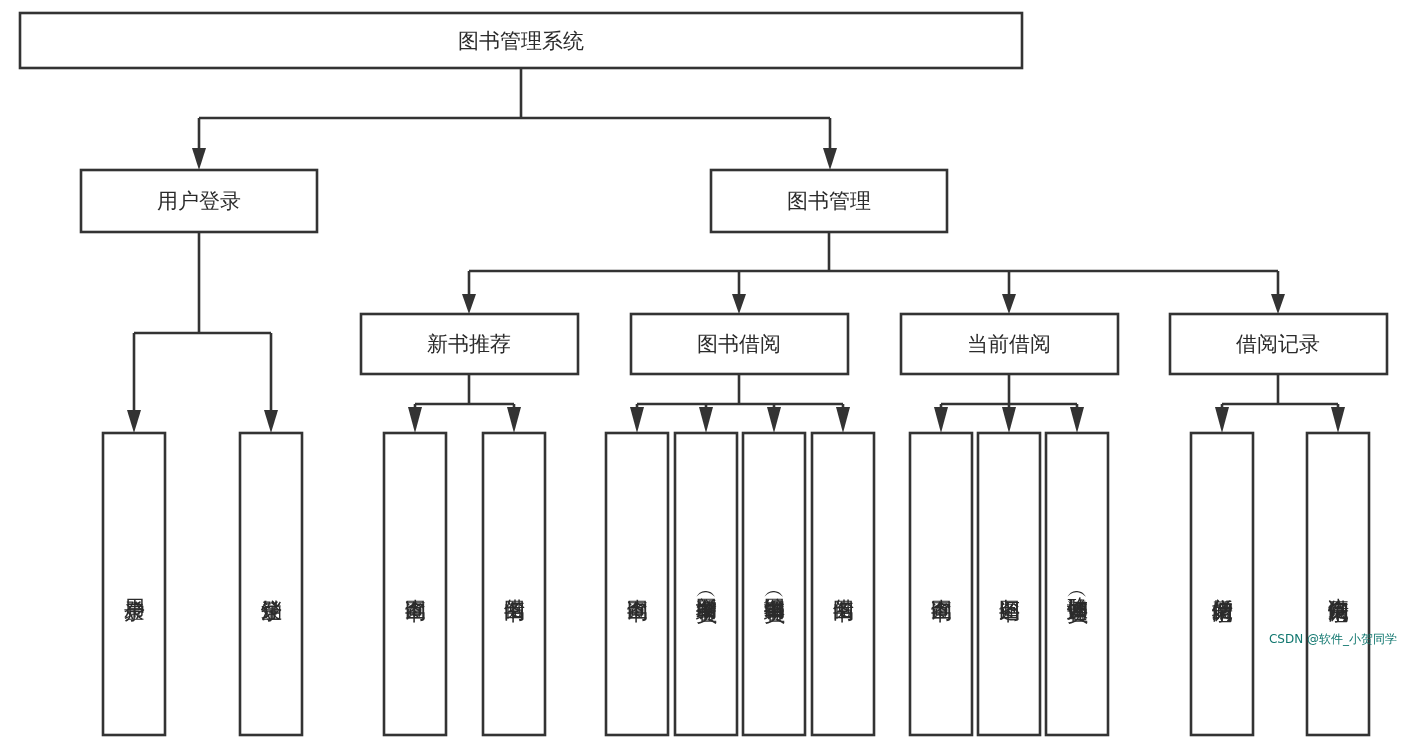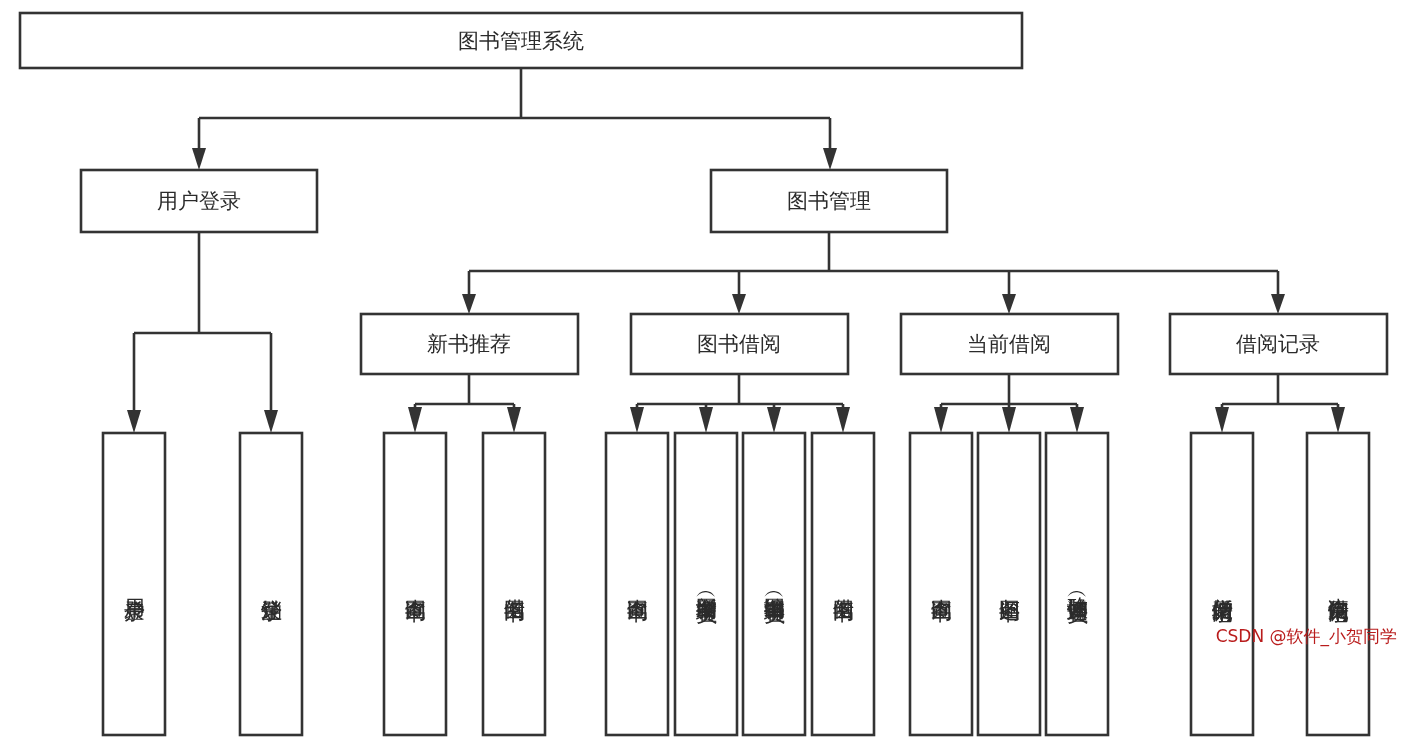--- a/index.html
+++ b/index.html
@@ -63,22 +63,22 @@
     color: #2b2b2b;
     letter-spacing: 1px;
     white-space: nowrap;
     text-align: center;
   }
   .watermark {
     position: absolute;
     right: 8px;
     bottom: 4px;
     font-family: "DejaVu Sans", "Liberation Sans", sans-serif;
-    font-size: 17px;
-    color: #b91c1c;
+    font-size: 12px;
+    color: #0f766e;
     white-space: nowrap;
     pointer-events: none;
   }
 </style>
 </head>
 <body>
 
 <div id="diagram-root">
 
   <svg class="flow" viewBox="0 0 1405 747" xmlns="http://www.w3.org/2000/svg">

